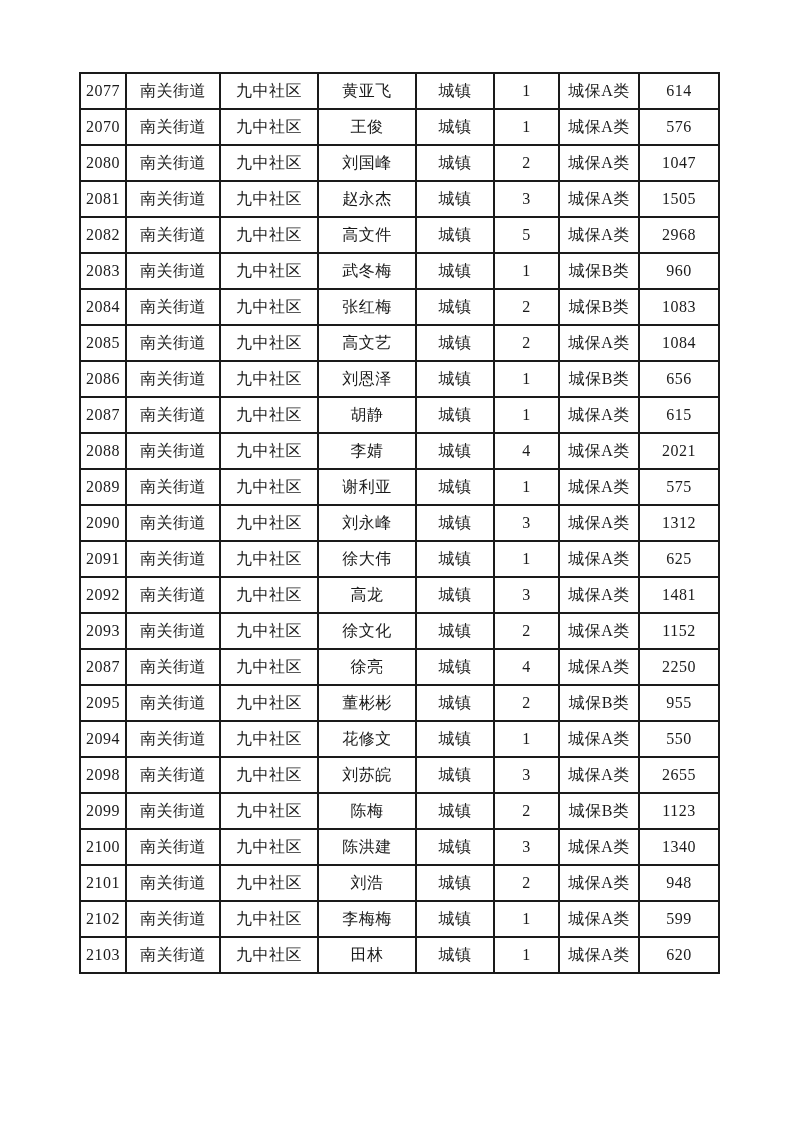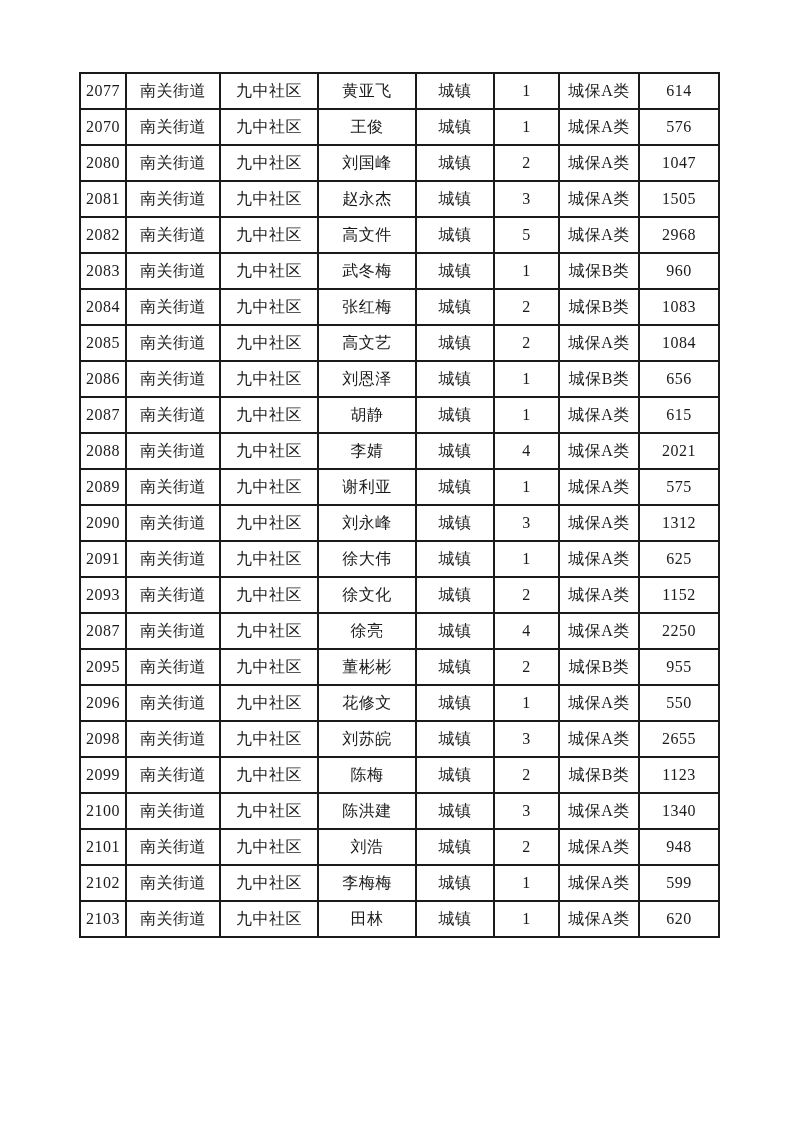--- a/index.html
+++ b/index.html
@@ -194,20 +194,30 @@
           <td>2091</td>
           <td>南关街道</td>
           <td>九中社区</td>
           <td>徐大伟</td>
           <td>城镇</td>
           <td>1</td>
           <td>城保A类</td>
           <td>625</td>
         </tr>
         <tr>
+          <td>2092</td>
+          <td>南关街道</td>
+          <td>九中社区</td>
+          <td>高龙</td>
+          <td>城镇</td>
+          <td>3</td>
+          <td>城保A类</td>
+          <td>1481</td>
+        </tr>
+        <tr>
           <td>2093</td>
           <td>南关街道</td>
           <td>九中社区</td>
           <td>徐文化</td>
           <td>城镇</td>
           <td>2</td>
           <td>城保A类</td>
           <td>1152</td>
         </tr>
         <tr>
@@ -224,21 +234,21 @@
           <td>2095</td>
           <td>南关街道</td>
           <td>九中社区</td>
           <td>董彬彬</td>
           <td>城镇</td>
           <td>2</td>
           <td>城保B类</td>
           <td>955</td>
         </tr>
         <tr>
-          <td>2096</td>
+          <td>2094</td>
           <td>南关街道</td>
           <td>九中社区</td>
           <td>花修文</td>
           <td>城镇</td>
           <td>1</td>
           <td>城保A类</td>
           <td>550</td>
         </tr>
         <tr>
           <td>2098</td>

